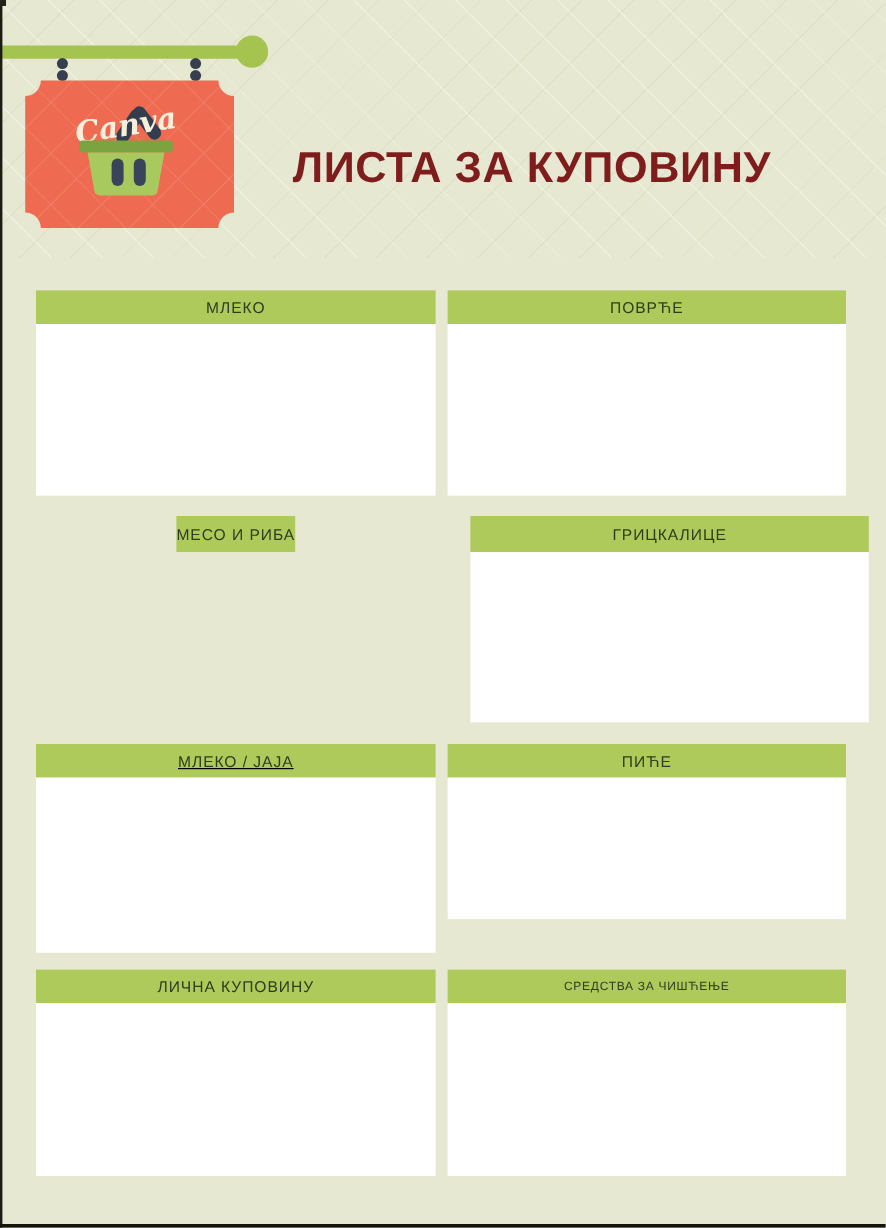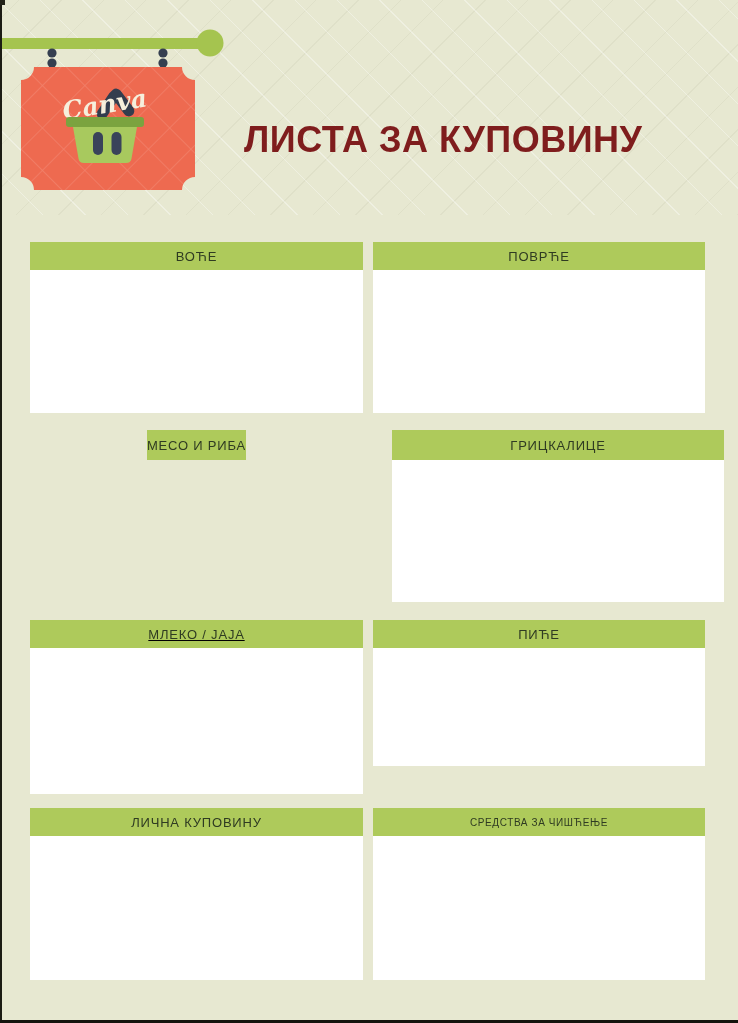--- a/index.html
+++ b/index.html
@@ -90,21 +90,21 @@
       <rect x="93" y="132" width="10" height="23" rx="5"></rect>
       <rect x="111.5" y="132" width="10" height="23" rx="5"></rect>
     </g>
   </g>
 </svg>
 
 <h1 class="page-title">ЛИСТА ЗА КУПОВИНУ</h1>
 
 <section class="section s0">
   <div class="sec-h">
-    <span>ВОЋЕ</span>
+    <span>МЛЕКО</span>
   </div>
   <div class="sec-b"></div>
 </section>
 
 <section class="section s1">
   <div class="sec-h">
     <span>ПОВРЋЕ</span>
   </div>
   <div class="sec-b"></div>
 </section>

